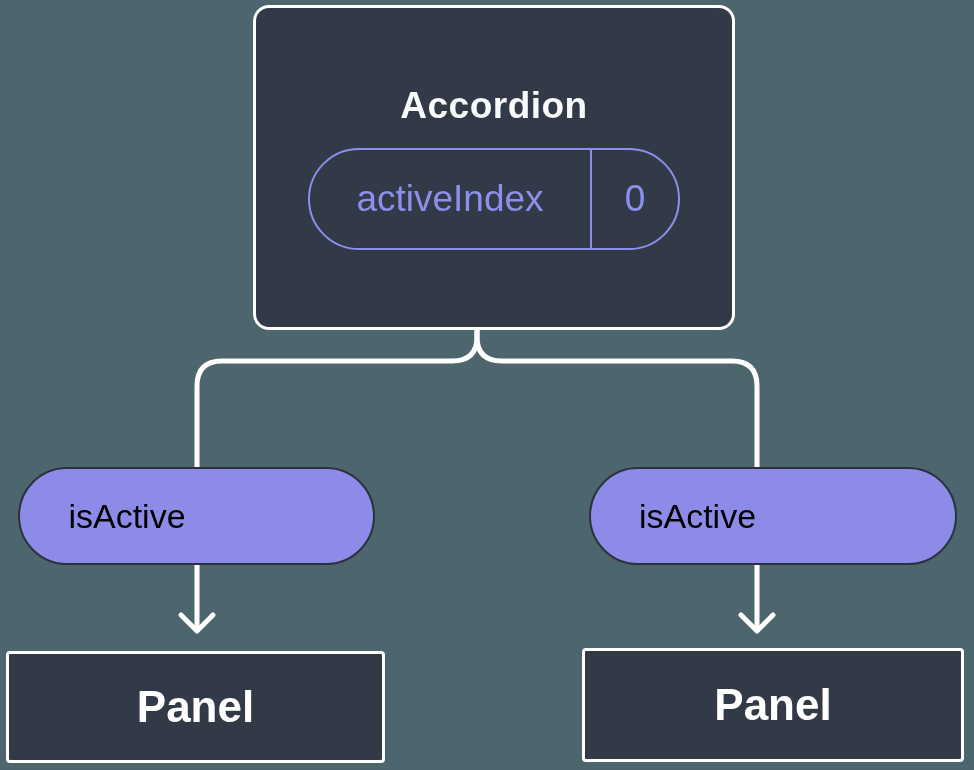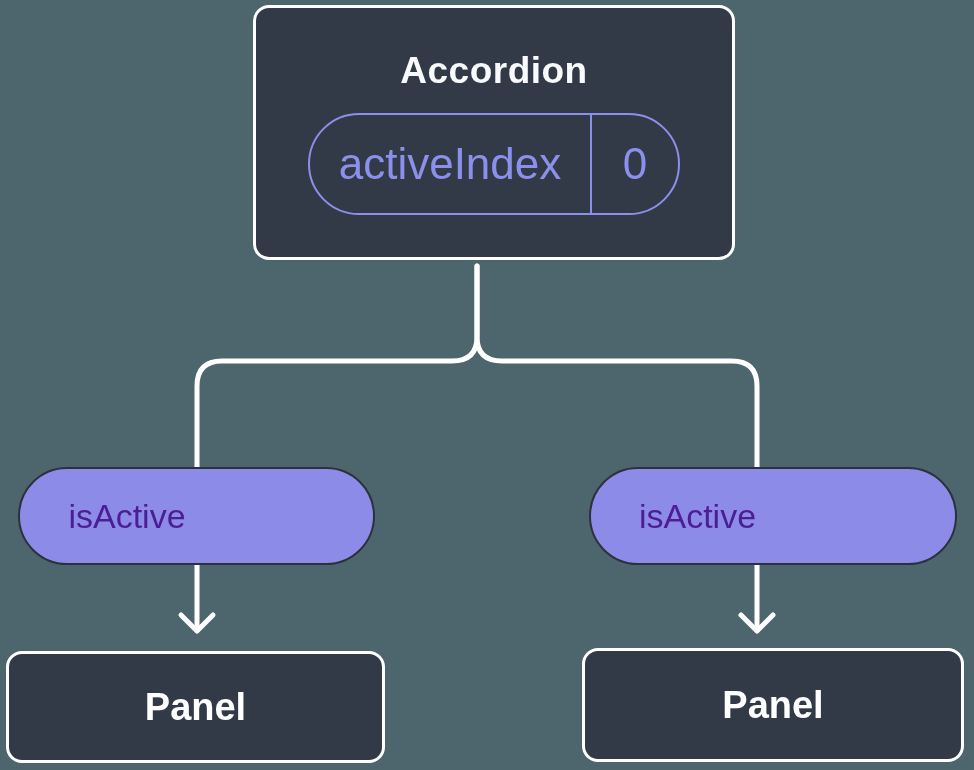--- a/index.html
+++ b/index.html
@@ -23,80 +23,80 @@
     background: #333A47;
     border: 3px solid #FFFFFF;
     box-sizing: border-box;
     display: flex;
     align-items: center;
     justify-content: center;
     color: #FFFFFF;
   }
   .node-root {
     left: 253px; top: 5px;
-    width: 482px; height: 255px;
+    width: 482px; height: 325px;
     border-radius: 16px;
     flex-direction: column;
     gap: 21px;
   }
   .node-title {
     font-size: 37px;
     font-weight: 600;
     color: #F8FAFC;
     letter-spacing: 0.5px;
   }
   .state-pill {
     width: 372px; height: 102px;
     box-sizing: border-box;
     border: 2.5px solid #8B90EC;
     border-radius: 51px;
     display: flex;
     color: #8B90EC;
-    font-size: 44px;
+    font-size: 37px;
   }
   .state-pill .seg-label {
     width: 280px;
     box-sizing: border-box;
     display: flex; align-items: center; justify-content: center;
   }
   .state-pill .seg-value {
     flex: 1;
     border-left: 2.5px solid #8B90EC;
     display: flex; align-items: center; justify-content: center;
   }
   .prop-pill {
     position: absolute;
     z-index: 1;
     height: 98px;
     box-sizing: border-box;
     background: #8C8CE8;
     border: 2.5px solid #2C323D;
     border-radius: 49px;
     display: flex;
-    color: #4c1d95;
+    color: #000000;
     font-size: 34px;
     font-weight: 500;
     top: 467px;
   }
   .prop-pill .seg-label {
     box-sizing: border-box;
     display: flex; align-items: center; justify-content: center;
   }
   .prop-pill .seg-value {
     flex: 1;
     border-left: 2.5px solid #2C323D;
     display: flex; align-items: center; justify-content: center;
   }
   .pill-left  { left: 18px;  width: 357px; }
   .pill-left  .seg-label { width: 214px; }
   .pill-right { left: 589px; width: 368px; }
   .pill-right .seg-label { width: 213px; }
   .node-panel {
-    border-radius: 16px;
-    font-size: 38px;
+    border-radius: 4px;
+    font-size: 44px;
     font-weight: 600;
   }
   .panel-left  { left: 6px;   top: 651px; width: 379px; height: 112px; }
   .panel-right { left: 582px; top: 648px; width: 382px; height: 114px; }
 </style>
 </head>
 <body>
 
 <div class="canvas">
 

